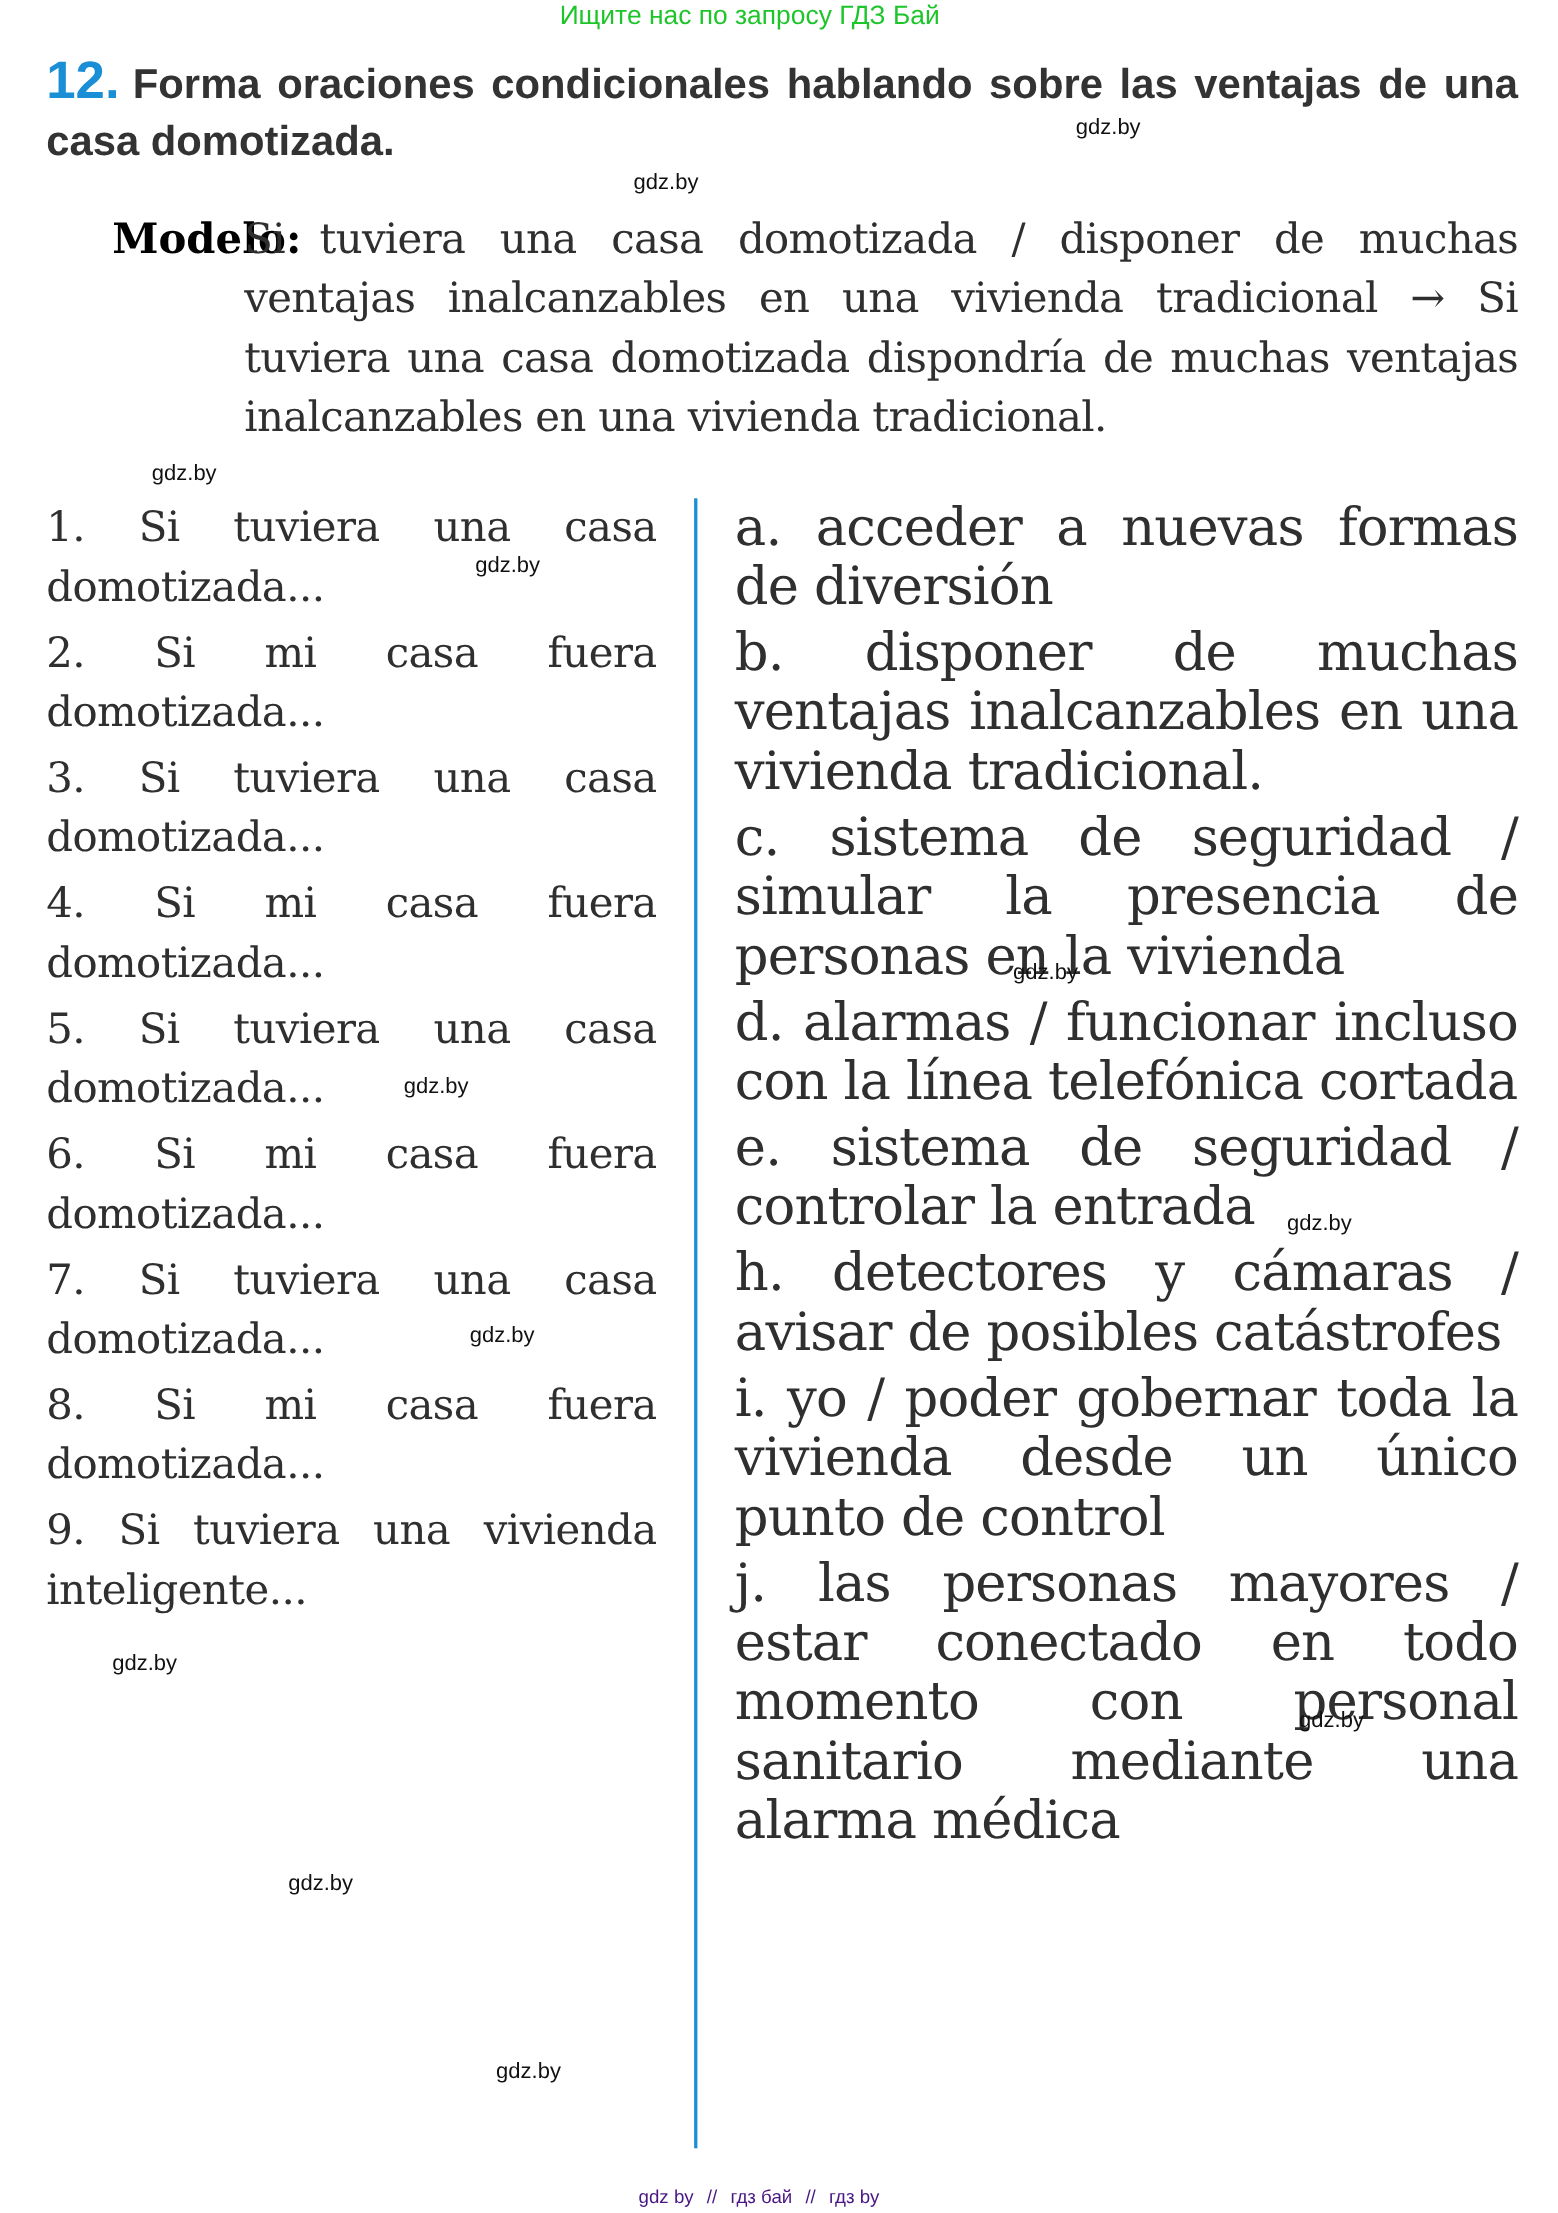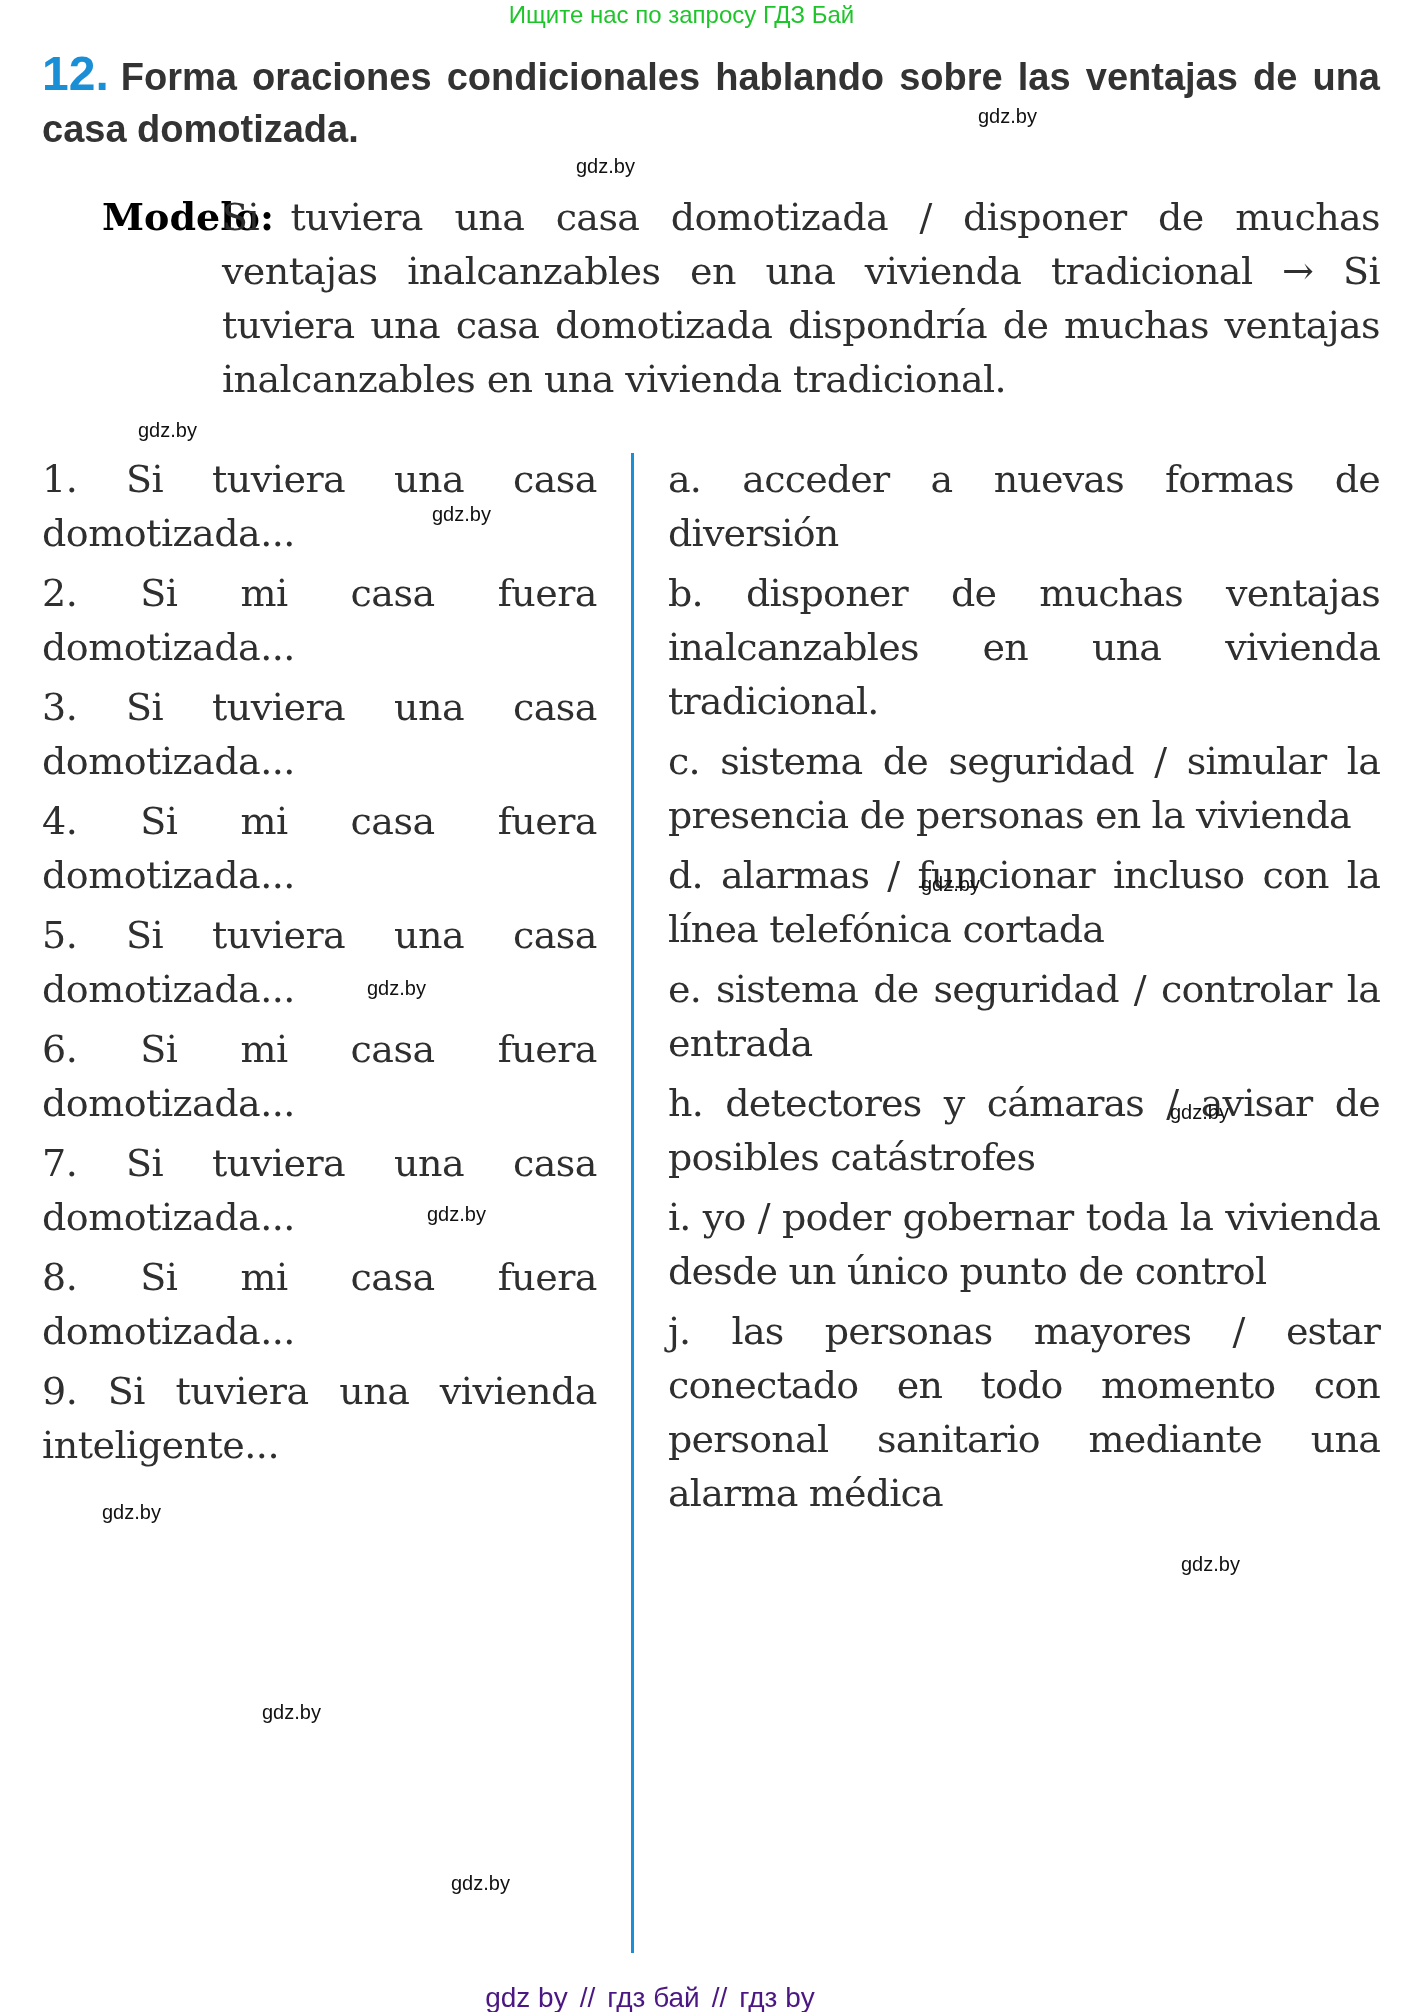--- a/index.html
+++ b/index.html
@@ -4,26 +4,26 @@
   <style>
     html, body { margin:0; padding:0; background:#ffffff; }
     body { width:1416px; height:2012px; position:relative; overflow:hidden; color:#2b2b2b; }
     .top-banner { position:absolute; top:0; left:0; width:1363px; text-align:center; font-family:"Liberation Sans", sans-serif; font-size:24px; line-height:30px; color:#1ec52a; }
     .heading { position:absolute; left:42px; top:48px; width:1338px; font-family:Liberation Sans, sans-serif; font-weight:bold; font-size:38px; line-height:52px; color:#333333; text-align:justify; }
     .heading .num { color:#1a8fd6; font-size:48px; margin-right:12px; }
     .model { position:absolute; left:42px; top:190px; width:1338px; font-family:"DejaVu Serif", serif; font-size:38px; line-height:54px; color:#2f2f2f; }
     .model .label { position:absolute; left:16px; top:0; color:#000000; font-weight:bold;margin-left:44px; }
     .model .body { position:absolute; left:180px; top:0; width:1158px; text-align:justify; letter-spacing:-0.6px; }
     .col-left { position:absolute; left:42px; top:452px; width:555px; font-family:"DejaVu Serif", serif; font-size:38px; line-height:54px; color:#2f2f2f; letter-spacing:-0.5px; }
-    .col-right { position:absolute; left:668px; top:452px; width:712px; font-family:"DejaVu Serif", serif; font-size:38px; line-height:54px; color:#2f2f2f; letter-spacing:-0.8px; }
+    .col-right { position:absolute; left:668px; top:452px; width:712px; font-family:"DejaVu Serif", serif; font-size:48px; line-height:54px; color:#2f2f2f; letter-spacing:-0.8px; }
     .item { margin:0 0 6px 0; text-align:justify; }
     .col-left .item { margin-bottom:6px; }
     .divider { position:absolute; left:631px; top:453px; width:3px; height:1500px; background:#1a8fd6; }
     .wm { position:absolute; font-family:"Liberation Sans", sans-serif; font-size:20px; color:#111111; line-height:32px; }
-    .footer { position:absolute; top:1984px; left:0; width:1300px; text-align:center; font-family:"Liberation Sans", sans-serif; font-size:28px; color:#4a1783; line-height:28px; }
+    .footer { position:absolute; top:1984px; left:0; width:1300px; text-align:center; font-family:"Liberation Sans", sans-serif; font-size:17px; color:#4a1783; line-height:28px;padding-left:40px; }
     .footer .sep { margin:0 12px; }
   </style>
 </head>
 <body>
 
 <div class="top-banner">Ищите нас по запросу ГДЗ Бай</div>
 
 <div class="heading">
   <span class="num">12.</span><span>Forma oraciones condicionales hablando sobre las ventajas de una casa domotizada.</span>
 </div>

